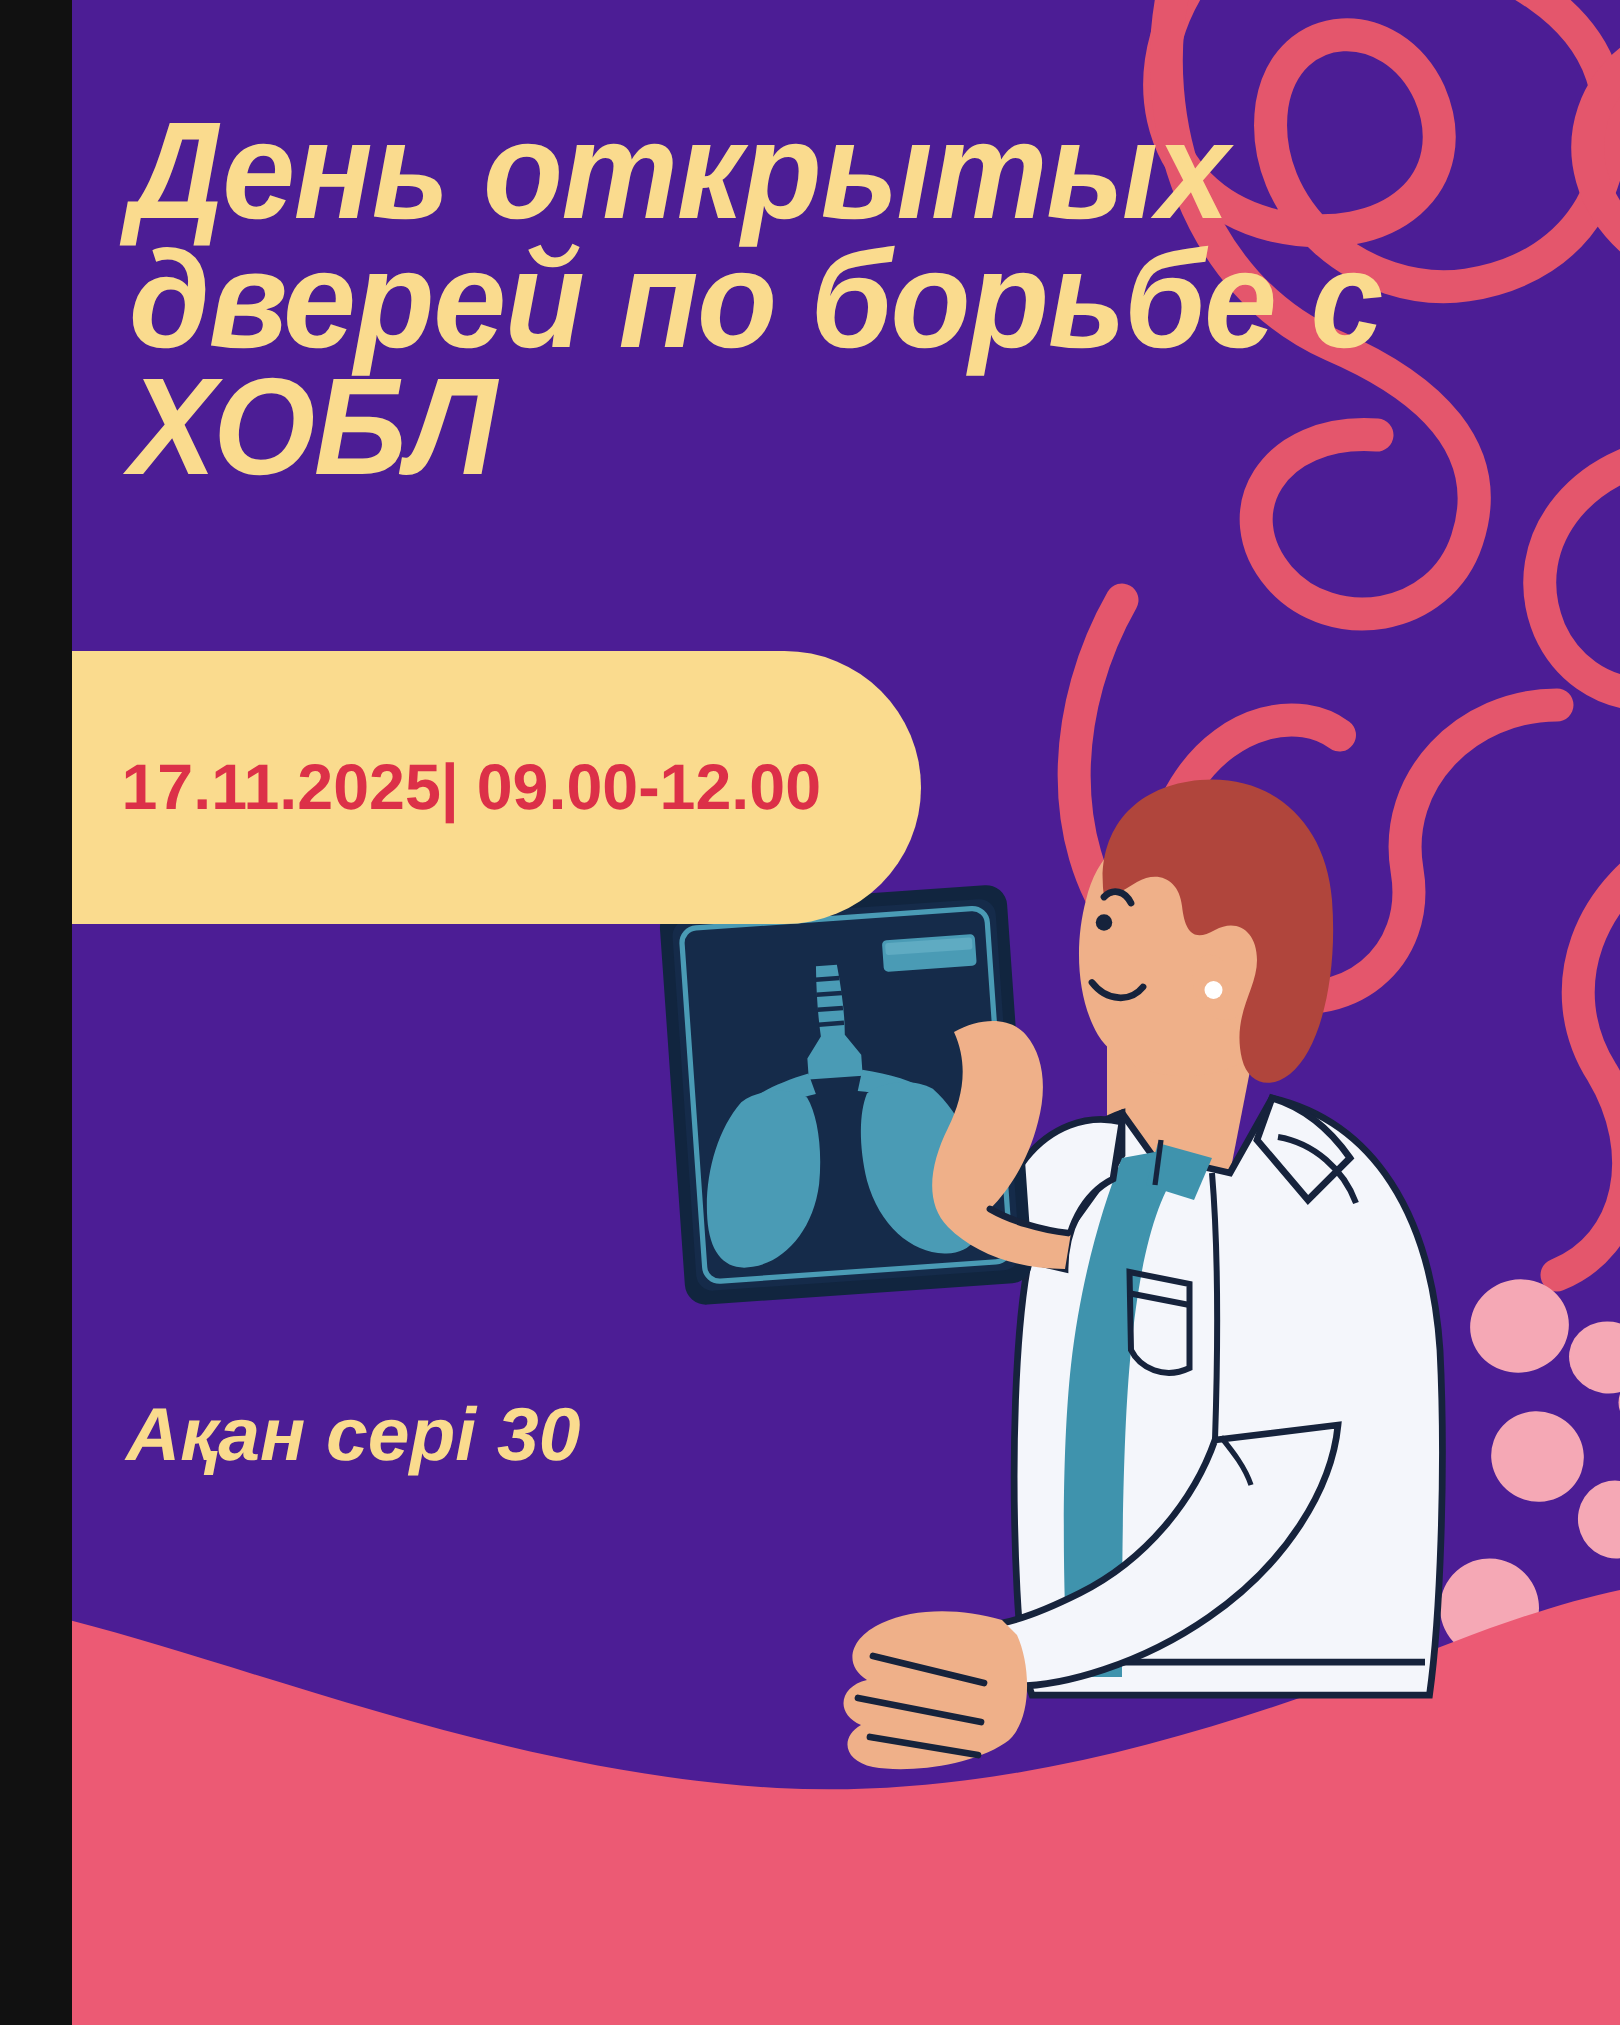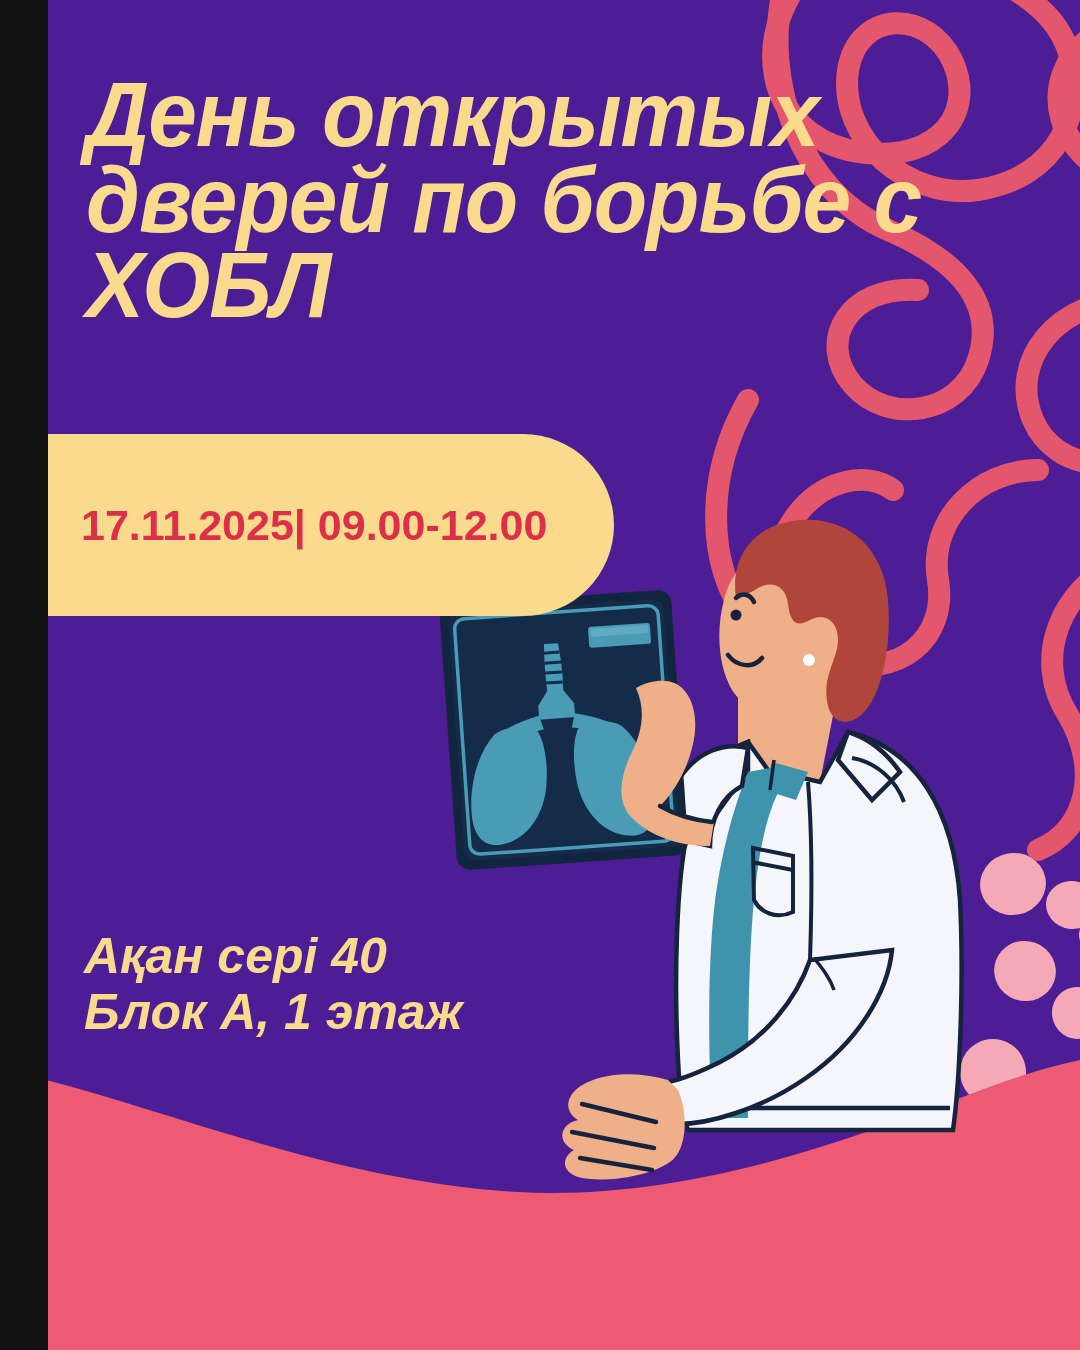--- a/index.html
+++ b/index.html
@@ -320,17 +320,16 @@
     <div class="tline">День открытых</div>
     <div class="tline">дверей по борьбе с</div>
     <div class="tline">ХОБЛ</div>
   </div>
 
   <div id="date-banner">
     <div id="date-text">17.11.2025| 09.00-12.00</div>
   </div>
 
   <div id="address-block">
-    <div class="aline">Ақан сері 40</div>
-    <div class="aline">Блок А, 1 этаж</div>
+    <div class="aline">Ақан сері 30</div>
   </div>
 
 </div>
 
 </body></html>

